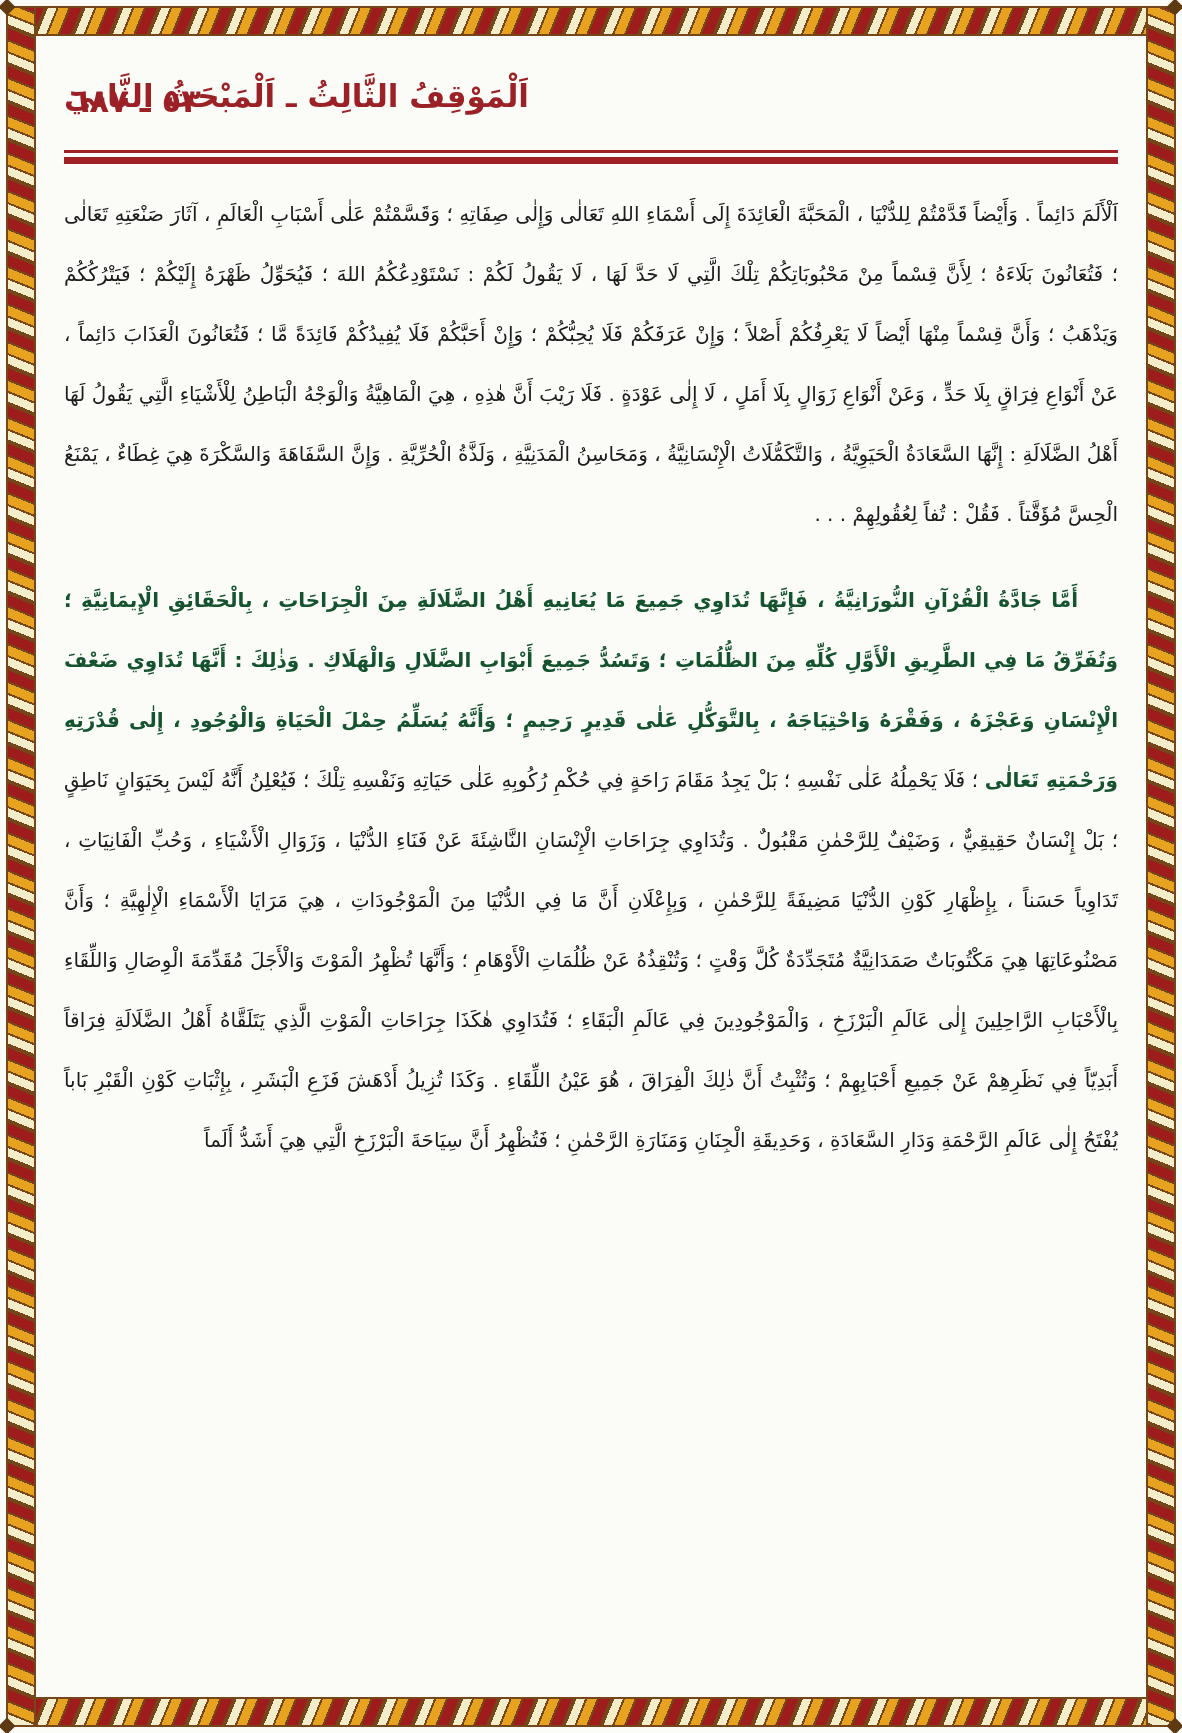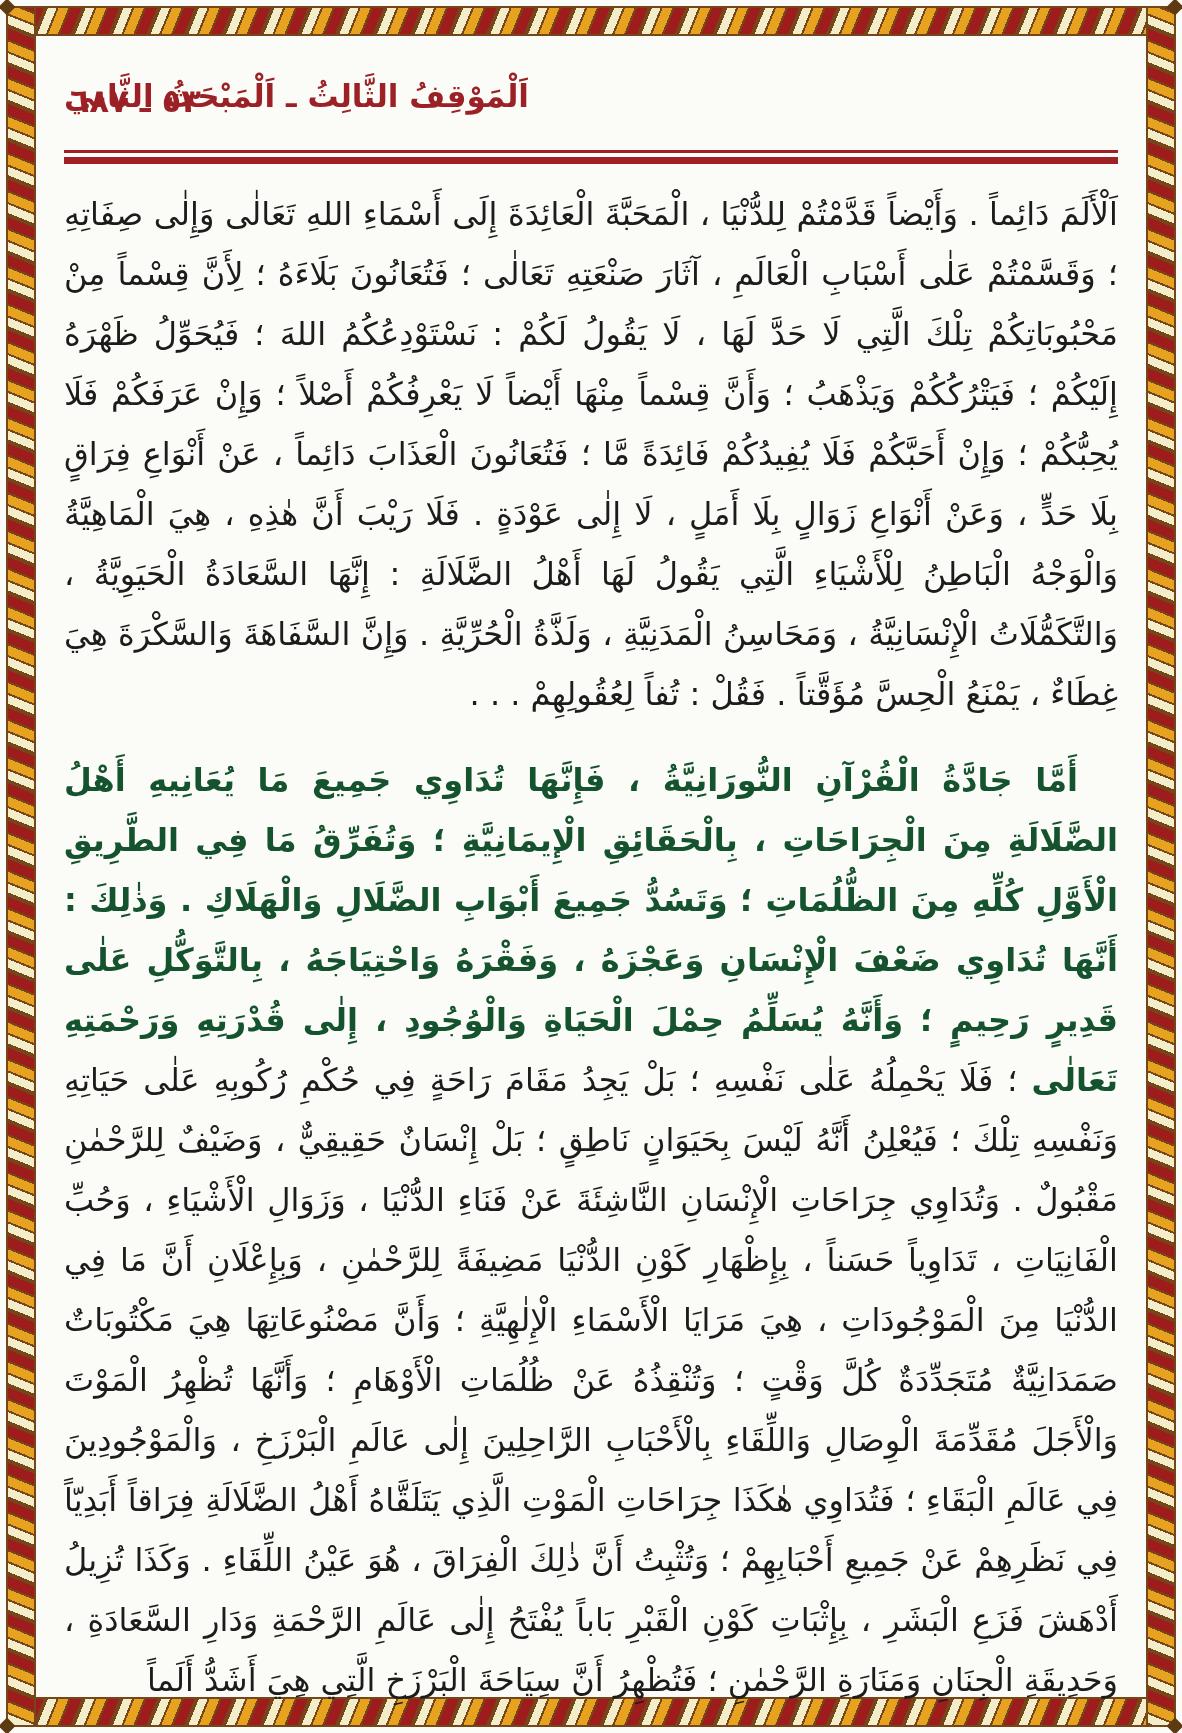--- a/index.html
+++ b/index.html
@@ -49,21 +49,21 @@
   .doc-title{
     position:absolute;left:0;right:0;top:0;text-align:left;
     color:#9b2126;font-size:31px;font-weight:bold;
   }
   .rule{border:0;margin:0;background:#a02125;}
   .rule-thin{height:3px;margin-top:8px;}
   .rule-thick{height:7px;margin-top:4px;}
 
   .body-text{
     margin-top:20px;
-    font-size:32px;
+    font-size:20px;
     line-height:60px;
     color:#1c1c1c;
     text-align:justify;
     text-justify:inter-word;
   }
   .para{margin:0;}
   .para-red{margin-top:26px;text-indent:40px;}
   .red-seg{color:#14532d;font-weight:bold;}
   .black-seg{color:#1c1c1c;font-weight:normal;}
 </style>

